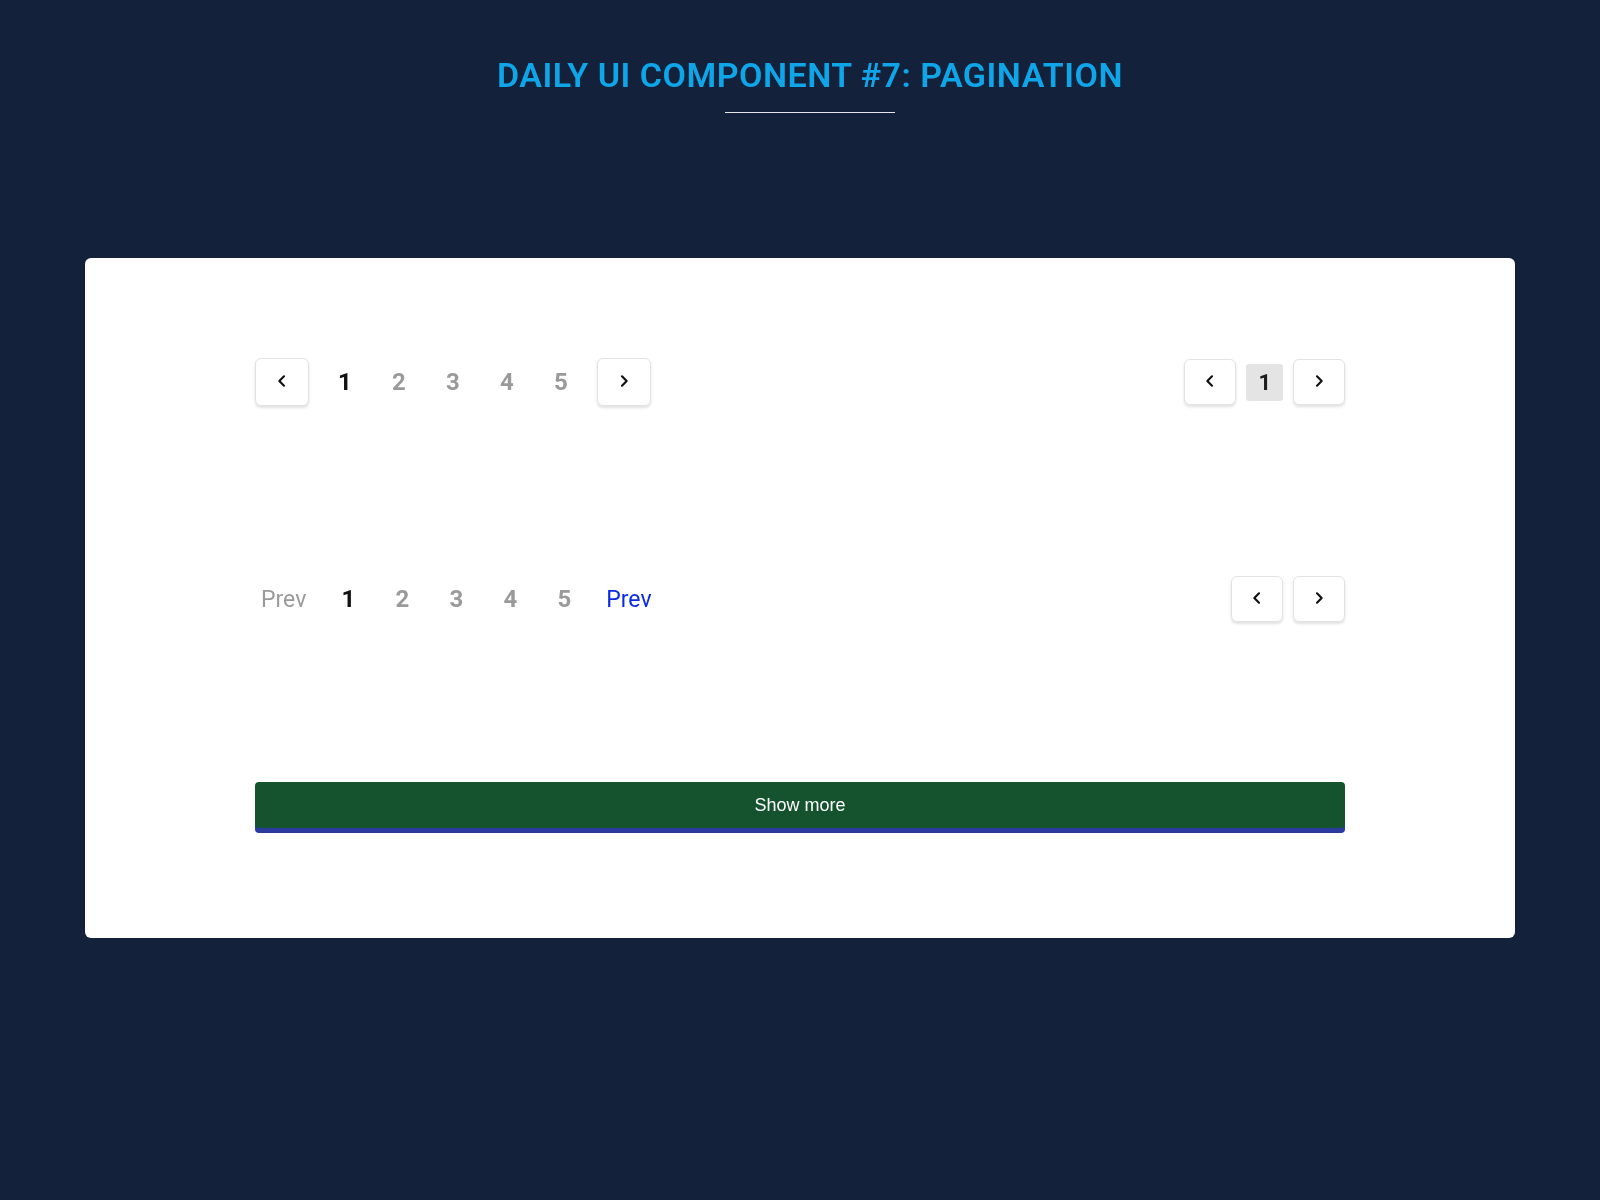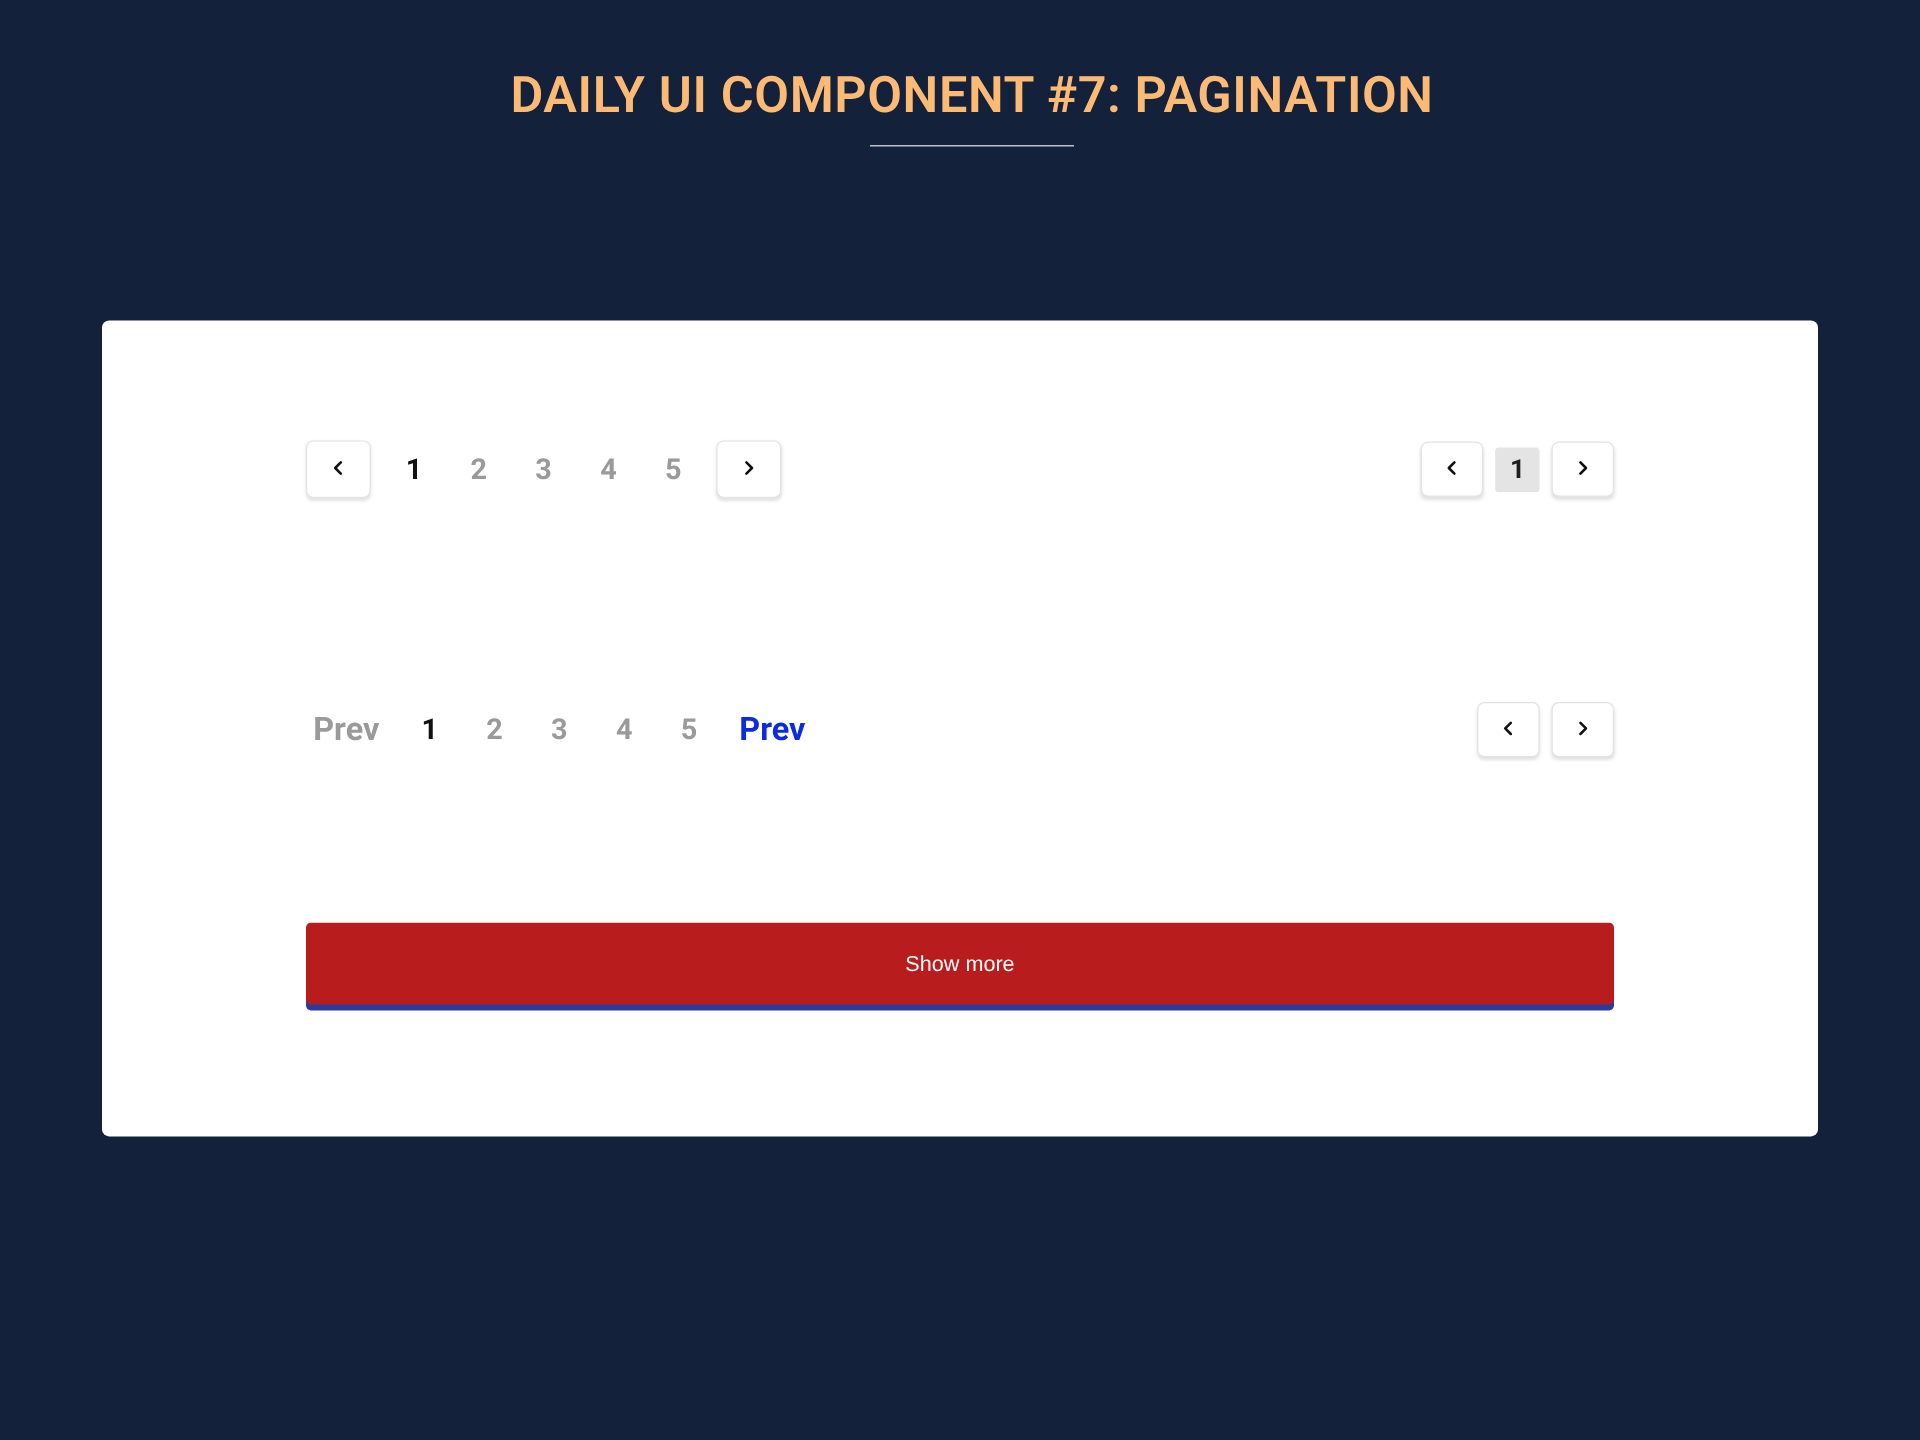--- a/index.html
+++ b/index.html
@@ -3,23 +3,23 @@
 <meta charset="utf-8">
 <style>
   * { box-sizing: border-box; margin: 0; padding: 0; }
   html, body { width: 1600px; height: 1200px; }
   body {
     background: #14213a;
     font-family: -apple-system, BlinkMacSystemFont, "Segoe UI", Roboto, "Helvetica Neue", Arial, sans-serif;
     padding-top: 55px;
   }
   .page-title {
-    color: #fdba74;
+    color: #0ea5e9;
     text-align: center;
-    font-size: 42px;
+    font-size: 34px;
     font-weight: 600;
     letter-spacing: 0.5px;
     position: relative;
     padding-bottom: 18px;
     margin-left: 20px;
   }
   .page-title::after {
     content: "";
     position: absolute;
     left: 50%;
@@ -76,34 +76,34 @@
   .page-num.active { color: #111111; }
   .page-chip {
     background: #e4e4e4;
     color: #1e1e1e;
     font-size: 22px;
     font-weight: 700;
     padding: 6px 12px;
     border-radius: 3px;
   }
   .text-link {
-    font-size: 27px;
-    font-weight: 700;
+    font-size: 23px;
+    font-weight: 400;
     cursor: pointer;
     padding: 4px 6px;
   }
   .text-link.muted { color: #9a9a9a; }
   .text-link.primary { color: #0a2be0; }
   .show-more {
     position: absolute;
     left: 170px;
     right: 170px;
     bottom: 110px;
-    height: 68px;
-    background: #b91c1c;
+    height: 46px;
+    background: #14532d;
     color: #ffffff;
     font-size: 18px;
     border: none;
     border-radius: 4px;
     cursor: pointer;
     box-shadow: 0 5px 0 0 #2a3a9e;
   }
   .gap-wide { gap: 18px; }
 </style>
 </head>

